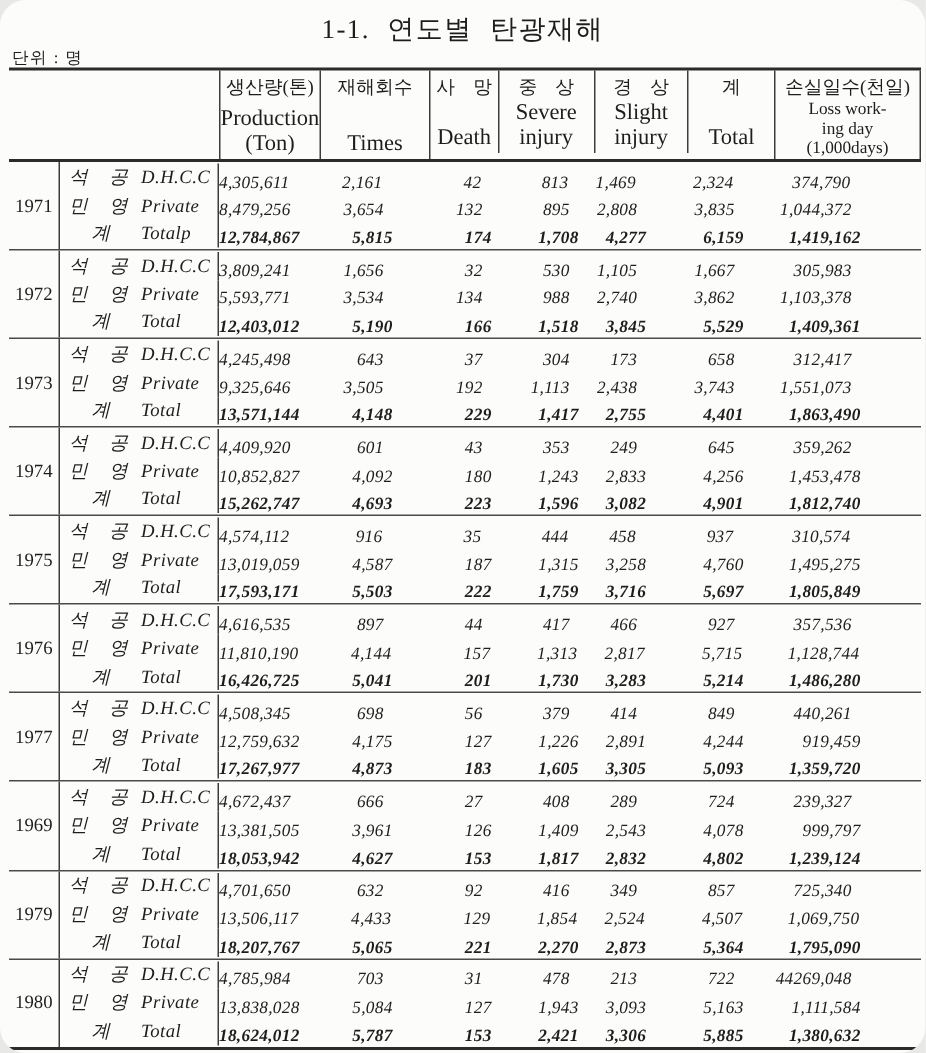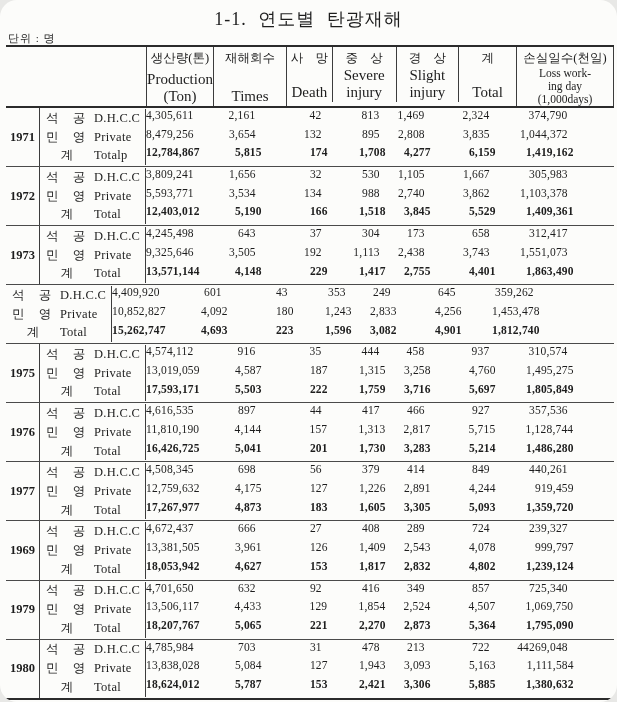--- a/index.html
+++ b/index.html
@@ -48,24 +48,23 @@
   .h-mid3 { display:flex; flex-direction:column; justify-content:space-between; flex:1; }
 
   
   .tbody { font-size:11.5px; }
   .group { display:flex; border-bottom:1px solid #4a4a4a; }
   .group:last-child { border-bottom:2px solid #2b2b2b; }
   .g-year {
     width:34px; border-right:1px solid #3c3c3c;
     display:flex; align-items:center; justify-content:center;
     font-size:12.5px;
-    font-weight:bold;
   }
   .g-rows { display:flex; flex-direction:column; flex:1; padding:1px 0; }
-  .row { display:flex; align-items:flex-start; height:18.7px; }
+  .row { display:flex; align-items:flex-end; height:18.7px;font-style:italic; }
   .c-label { width:106px; align-self:stretch; display:flex; align-items:center;
              border-right:1px solid #3c3c3c; padding-left:6px; font-size:12.5px; }
   .cat-ko { display:inline-block; width:42px; word-spacing:11px; white-space:nowrap; }
   .cat-ko.single { text-align:center; word-spacing:0; }
   .cat-en { margin-left:6px; letter-spacing:0.3px; }
   .num { text-align:right; white-space:nowrap; letter-spacing:0.2px; }
   .c-times  { width:62px; }
   .c-death  { width:66px; }
   .c-severe { width:58px; }
   .c-slight { width:45px; }
@@ -261,20 +260,21 @@
               <div class="num c-times">4,148</div>
               <div class="num c-death">229</div>
               <div class="num c-severe">1,417</div>
               <div class="num c-slight">2,755</div>
               <div class="num c-total">4,401</div>
               <div class="num c-loss">1,863,490</div>
             </div>
           </div>
         </div>
         <div class="group">
+          <div class="g-year">1974</div>
           <div class="g-rows">
             <div class="row">
               <div class="c-label">
                 <span class="cat-ko">석 공</span>
                 <span class="cat-en">D.H.C.C</span>
               </div>
               <div class="num c-production">4,409,920</div>
               <div class="num c-times">601</div>
               <div class="num c-death">43</div>
               <div class="num c-severe">353</div>

